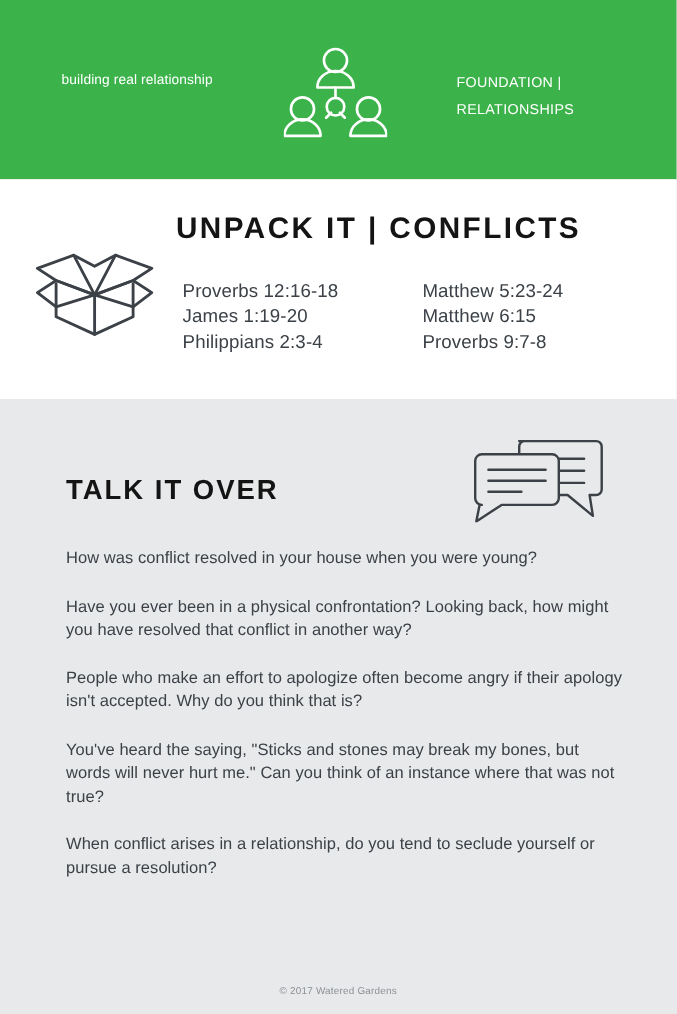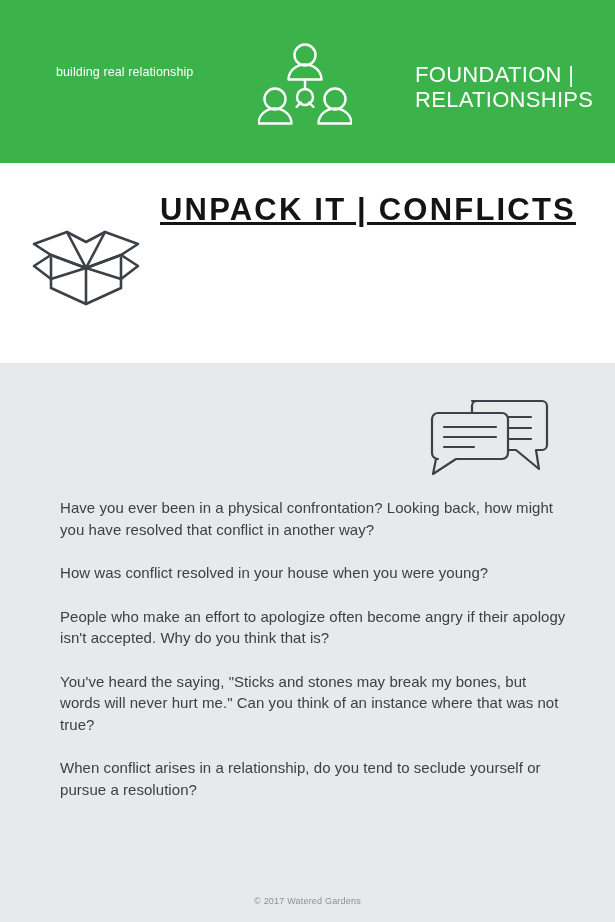--- a/index.html
+++ b/index.html
@@ -73,21 +73,21 @@
     top:42px;
     width:94px;
     height:90px;
   }
 
   .header-category {
     position:absolute;
     left:415px;
     top:62px;
     color:#ffffff;
-    font-size:22px;
+    font-size:13px;
     line-height:25px;
     letter-spacing:0.3px;
     white-space:nowrap;
   }
 
   
   .unpack {
     position:absolute;
     left:0; top:163px;
     width:615px;
@@ -102,25 +102,24 @@
     width:112px;
     height:85px;
   }
 
   .unpack-title {
     position:absolute;
     left:160px;
     top:192px;
     font-family:"Liberation Sans", sans-serif;
     font-weight:bold;
-    font-size:31px;
+    font-size:27px;
     letter-spacing:2.2px;
     color:#141414;
     white-space:nowrap;
-    text-decoration:underline;
   }
 
   .refs {
     position:absolute;
     left:166px;
     top:253px;
     display:flex;
   }
   .ref-col {
     width:218px;
@@ -242,42 +241,55 @@
       <path d="M56 46 L91 57 L108 44 L91 33 Z"></path>
 
       <line x1="56" y1="46" x2="56" y2="82"></line>
 
       <path d="M37 10 L56 20 L75 10"></path>
     </svg>
   </div>
 
   <div class="unpack-title">UNPACK IT  |  CONFLICTS</div>
 
+  <div class="refs">
+    <div class="ref-col">
+      <div class="ref-line">Proverbs 12:16-18</div>
+      <div class="ref-line">James 1:19-20</div>
+      <div class="ref-line">Philippians 2:3-4</div>
+    </div>
+    <div class="ref-col second">
+      <div class="ref-line">Matthew 5:23-24</div>
+      <div class="ref-line">Matthew 6:15</div>
+      <div class="ref-line">Proverbs 9:7-8</div>
+    </div>
+  </div>
 
   <div class="talk"></div>
 
+  <div class="talk-title">TALK IT OVER</div>
 
   <div class="bubbles-icon">
     <svg viewBox="0 0 120 80" width="120" height="80" fill="none" stroke="#3b4147" stroke-width="2.2" stroke-linecap="round" stroke-linejoin="round">
 
       <path d="M42 6 L112 6 a5 5 0 0 1 5 5 L117 50 a5 5 0 0 1 -5 5 L106 55 L109 74 L86 55 L47 55 a5 5 0 0 1 -5 -5 L42 11 a5 5 0 0 1 5 -5 Z"></path>
       <line x1="62" y1="22" x2="101" y2="22"></line>
       <line x1="62" y1="33" x2="101" y2="33"></line>
       <line x1="62" y1="44" x2="101" y2="44"></line>
 
       <path d="M8 18 L72 18 a6 6 0 0 1 6 6 L78 58 a6 6 0 0 1 -6 6 L26 64 L3 79 L6 64 L8 64 a6 6 0 0 1 -6 -6 L2 24 a6 6 0 0 1 6 -6 Z" fill="#e8e9ea"></path>
       <line x1="14" y1="32" x2="66" y2="32"></line>
       <line x1="14" y1="42" x2="66" y2="42"></line>
       <line x1="14" y1="52" x2="44" y2="52"></line>
     </svg>
   </div>
 
   <div class="questions">
+    <div class="question">How was conflict resolved in your house when you were young?</div>
     <div class="question">Have you ever been in a physical confrontation? Looking back, how might you have resolved that conflict in another way?</div>
-    <div class="question">How was conflict resolved in your house when you were young?</div>
     <div class="question">People who make an effort to apologize often become angry if their apology isn't accepted. Why do you think that is?</div>
     <div class="question">You've heard the saying, "Sticks and stones may break my bones, but words will never hurt me." Can you think of an instance where that was not true?</div>
     <div class="question">When conflict arises in a relationship, do you tend to seclude yourself or pursue a resolution?</div>
   </div>
 
   <div class="footer">© 2017 Watered Gardens</div>
 
 </div>
 
 </body></html>

